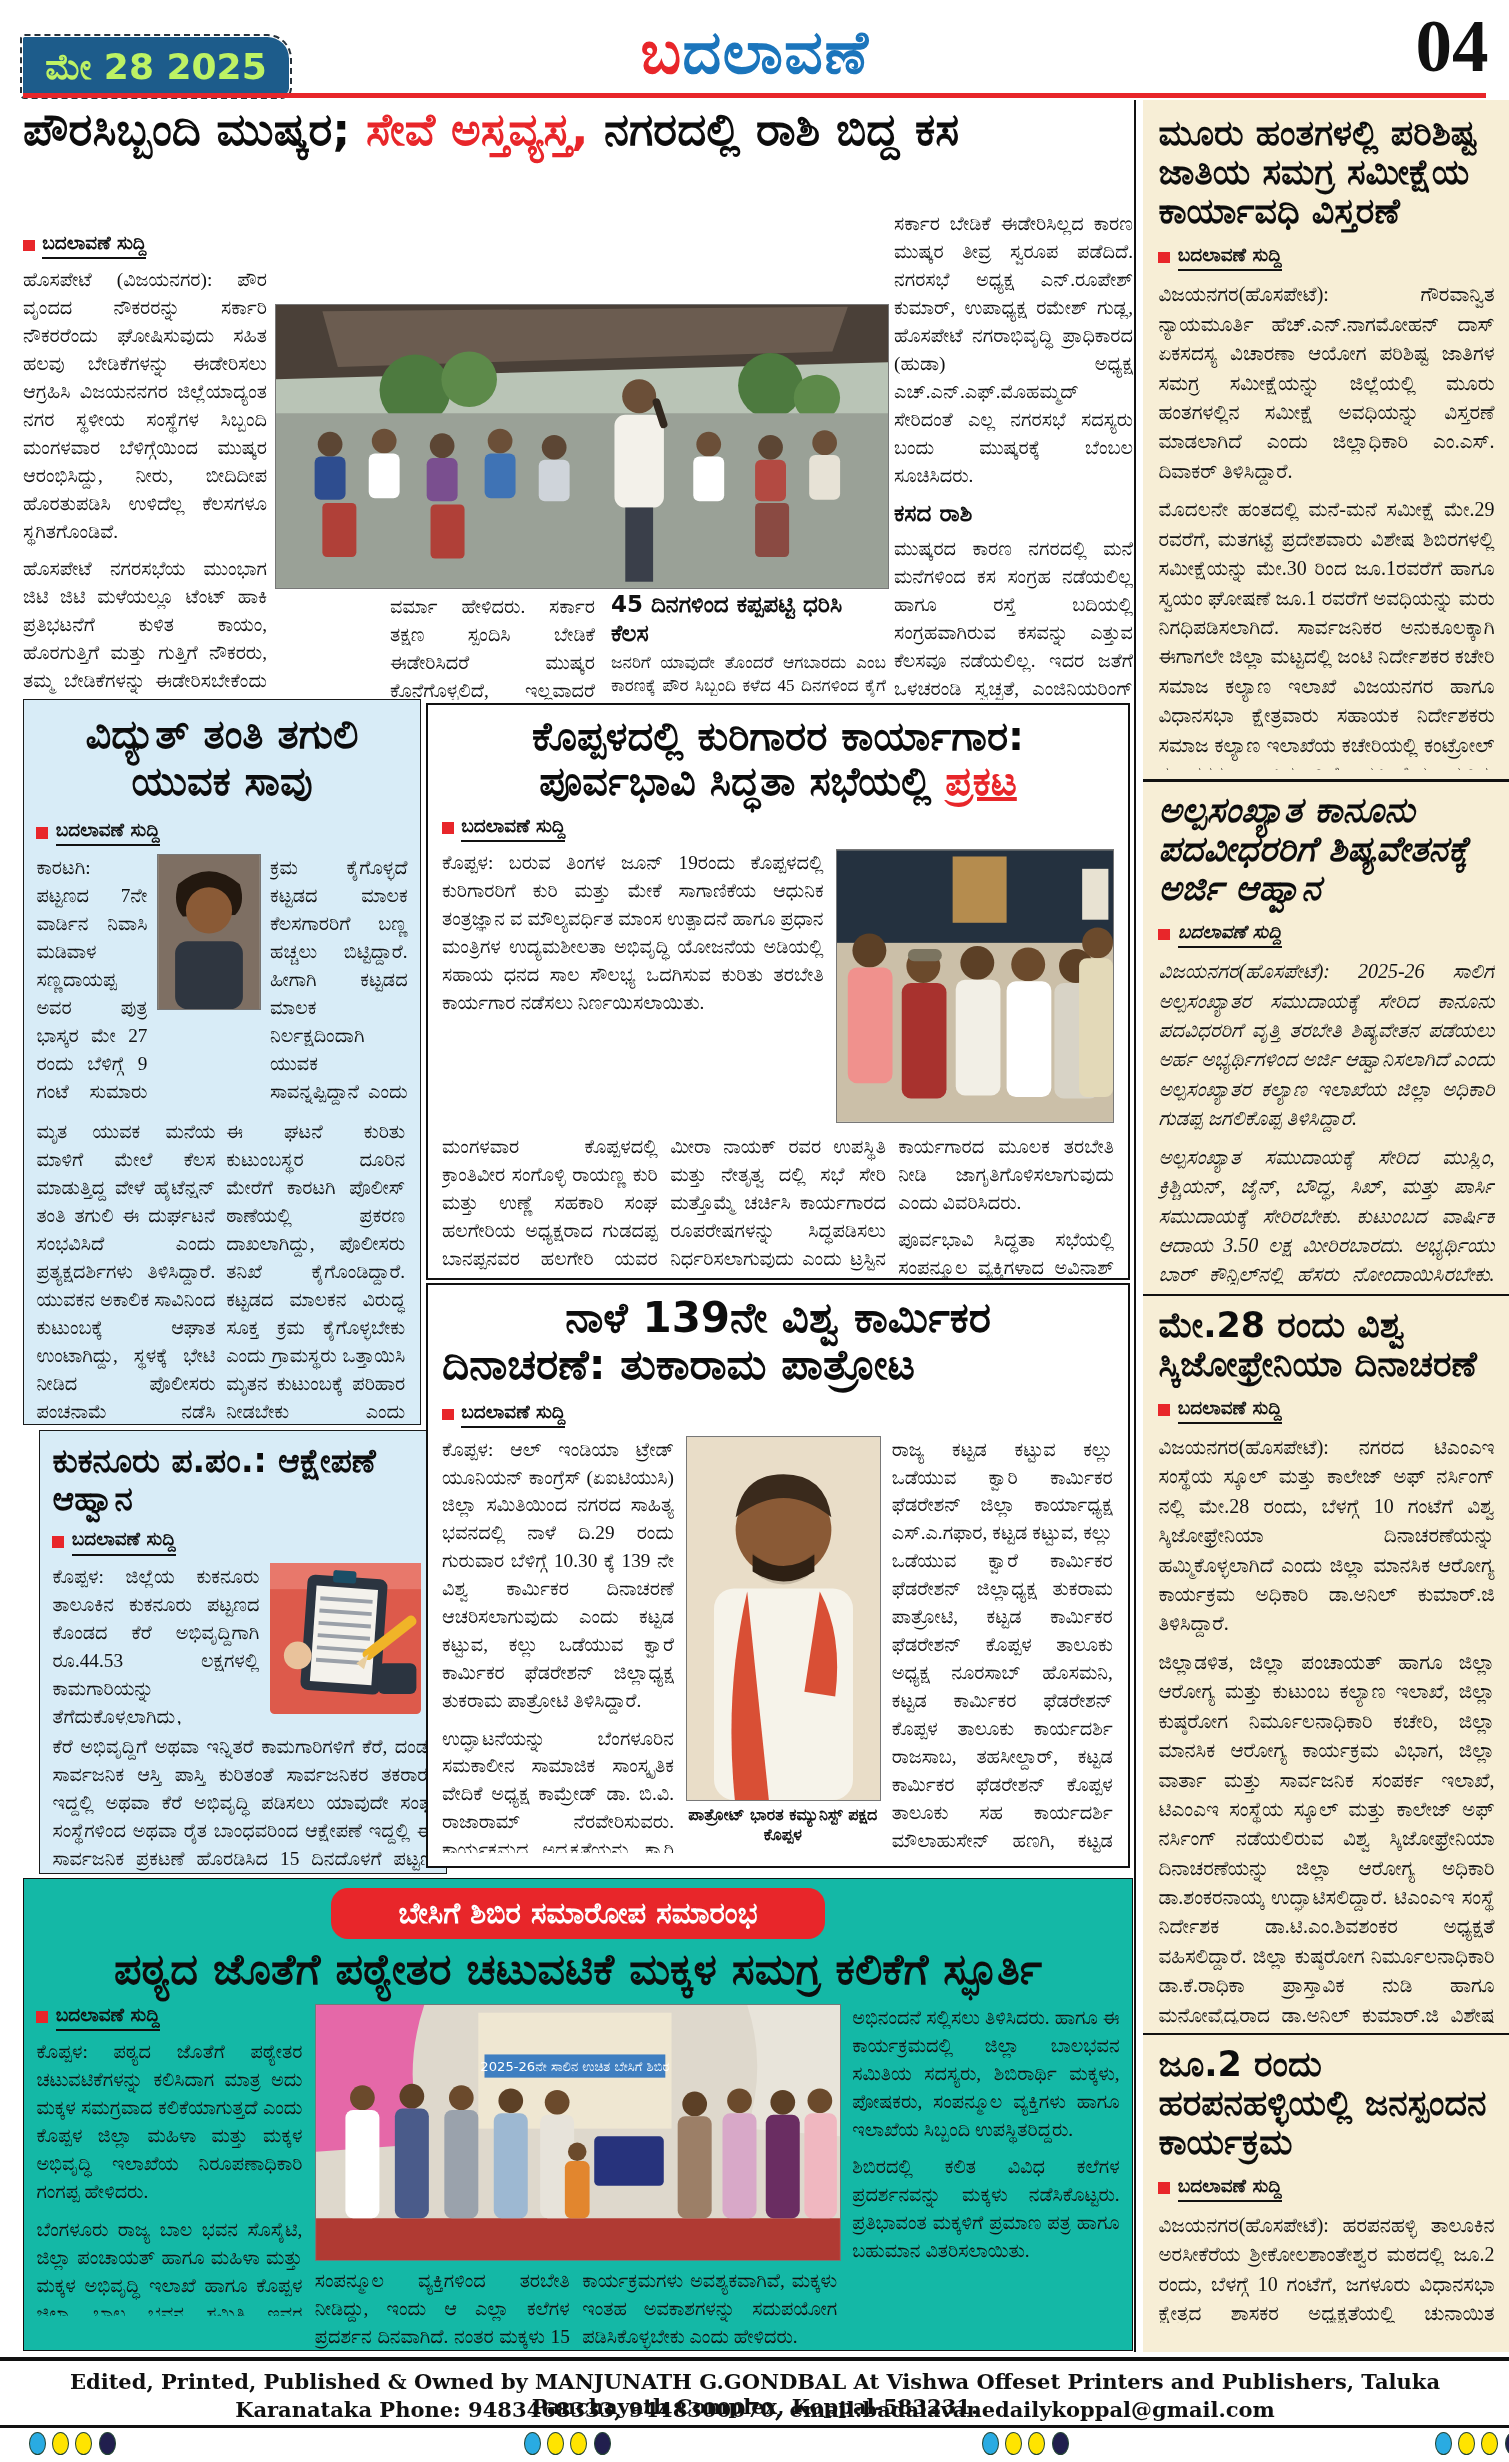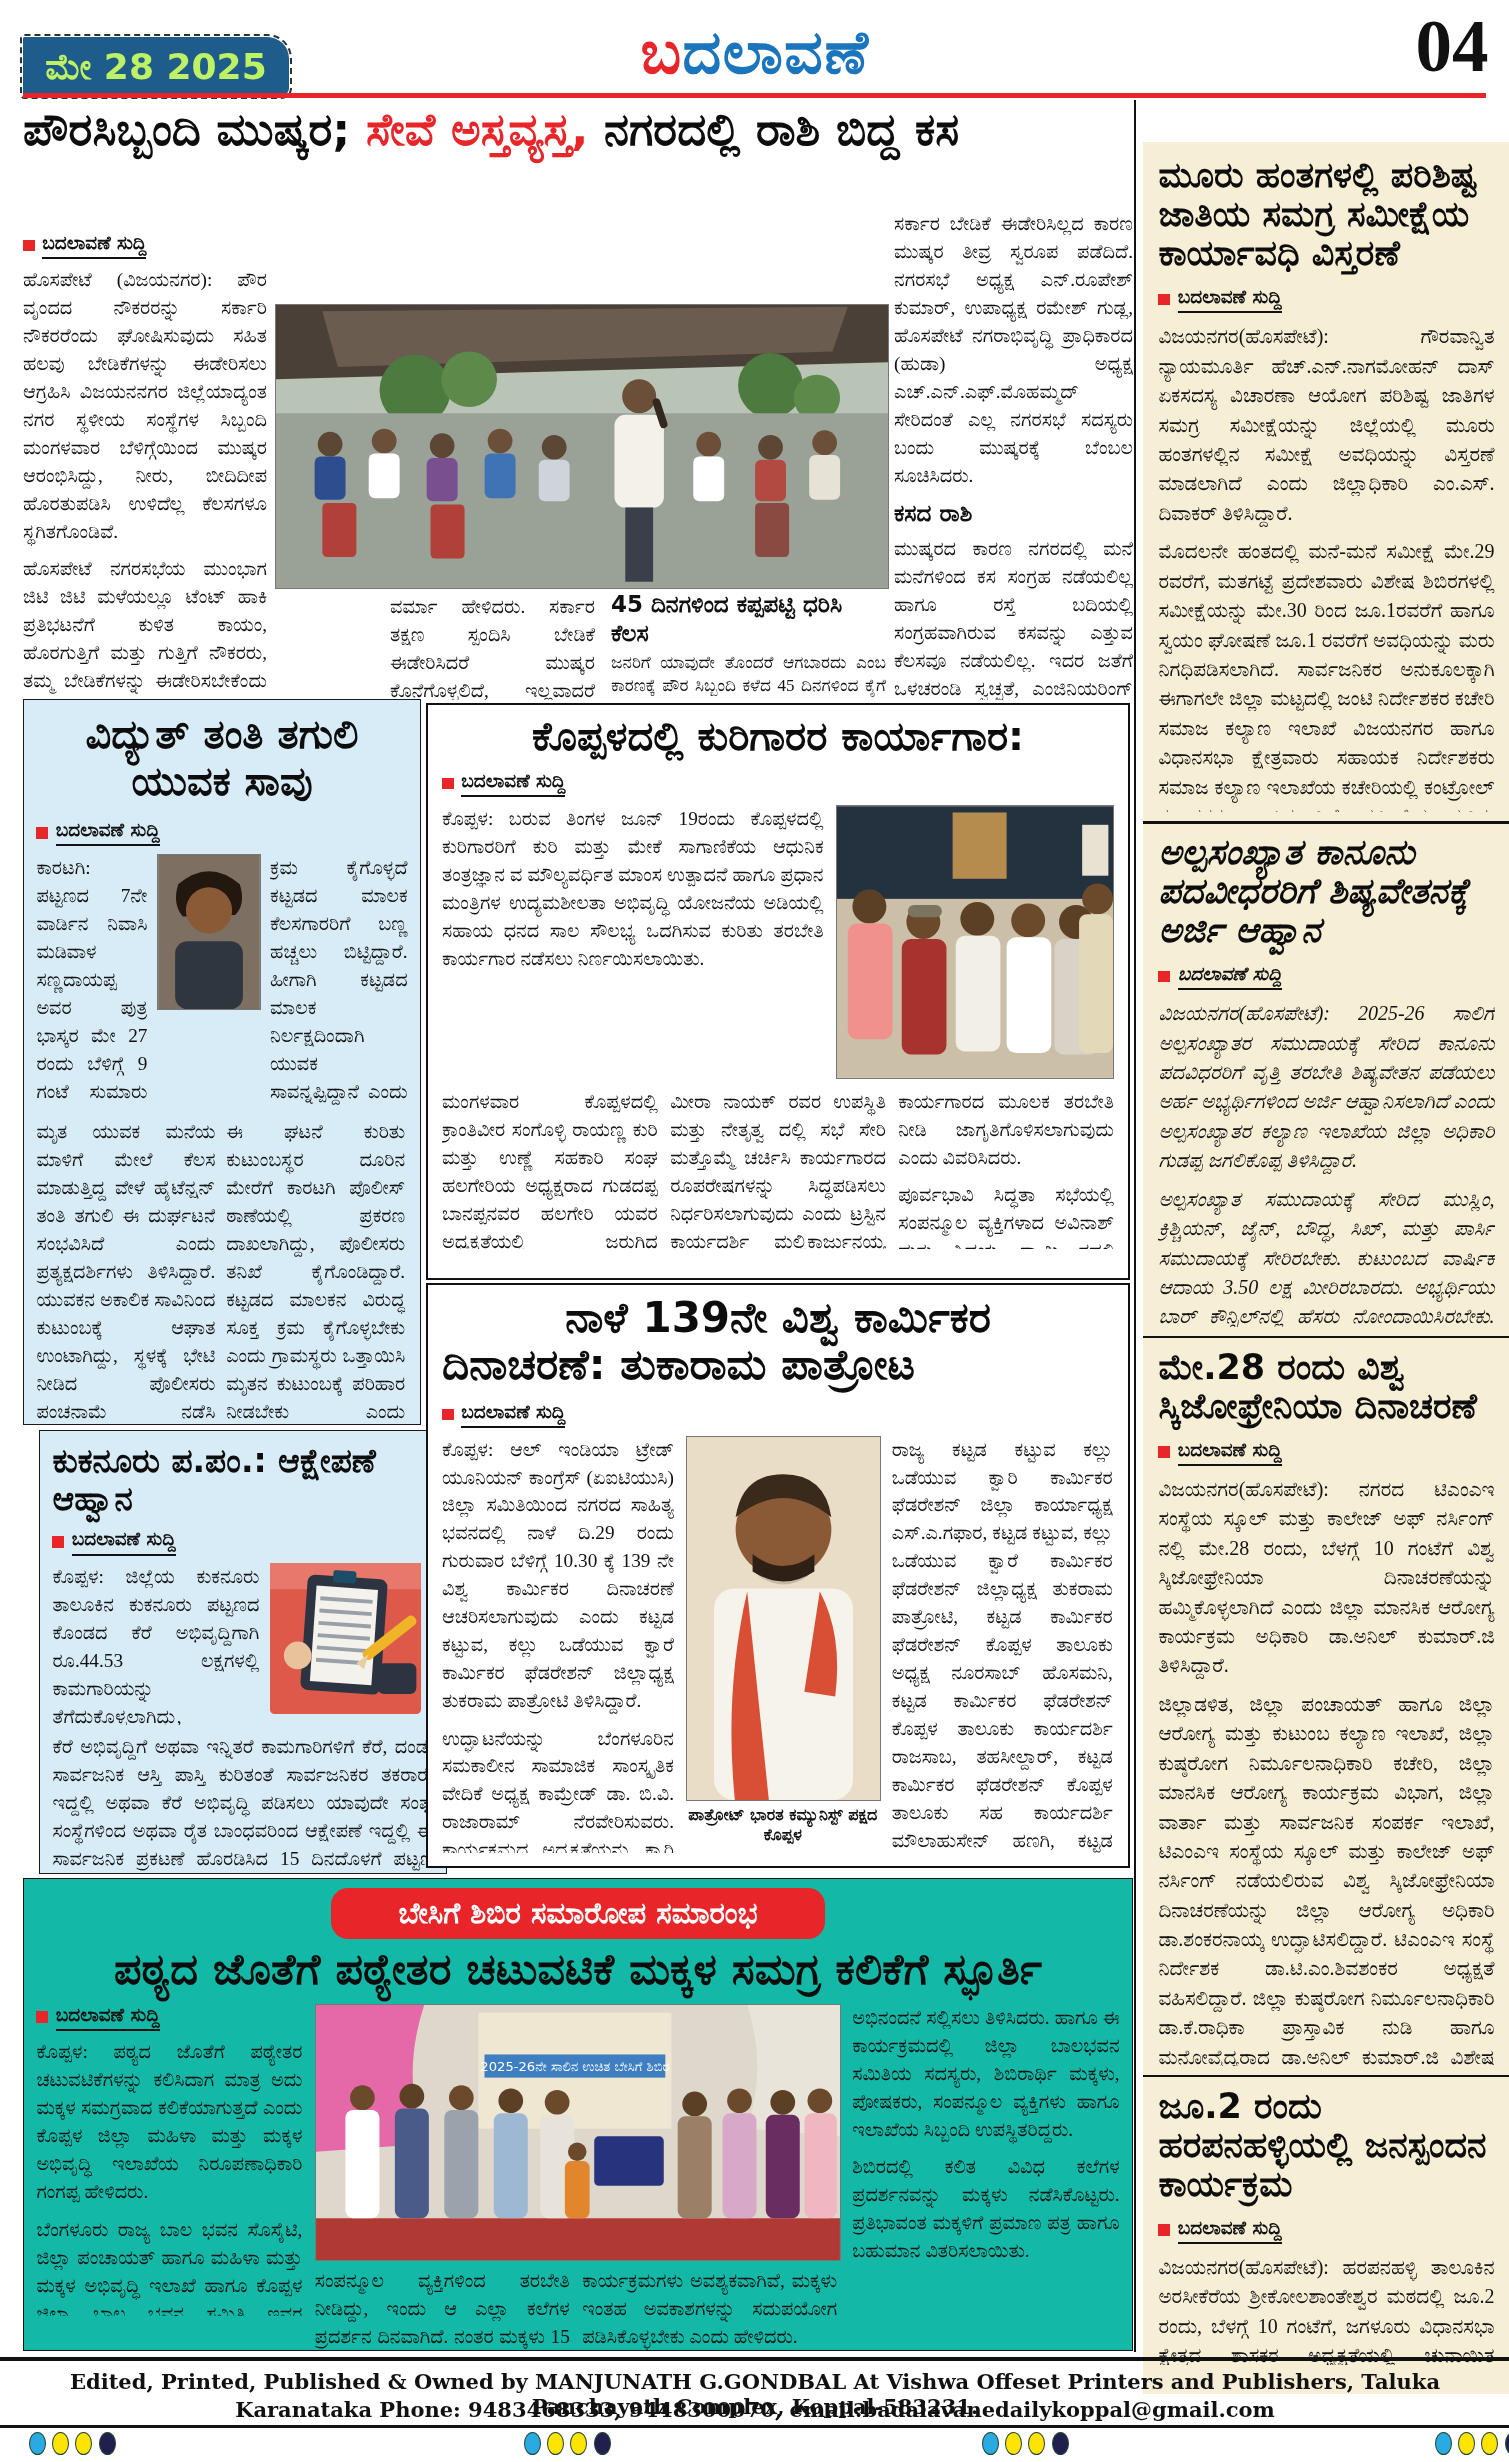--- a/index.html
+++ b/index.html
@@ -11,21 +11,21 @@
   .red{color:#e8262a;}
   .byline{display:flex;align-items:center;gap:7.7px;font-family:"DejaVu Sans",sans-serif;
           font-weight:bold;font-size:18.5px;}
   .byline .txt{border-bottom:2.3px solid #111;padding-bottom:3.1px;}
   .bullet{width:11.6px;height:11.6px;background:#e8262a;display:inline-block;flex:0 0 auto;}
   .body p{margin:0 0 9.3px 0;text-align:justify;font-size:19.3px;line-height:1.45;}
   .sb-body p{margin:0 0 9.3px 0;text-align:justify;font-size:20px;line-height:1.47;}
   .subhead{font-family:"DejaVu Sans",sans-serif;font-weight:bold;font-size:23px;line-height:1.25;}
   .boxblue{background:#d8ecf7;border:1.5px solid #1a1a1a;}
   .boxline{background:#ffffff;border:2.3px solid #111;}
-  .cream{background:#f7eed6;margin-top:42px;}
+  .cream{background:#f7eed6;}
   .photo{display:block;border:0.8px solid #777;background:#cfd6d0;}
   .caption{font-size:16px;font-weight:bold;text-align:center;line-height:1.25;
            font-family:"DejaVu Sans",sans-serif;}
   .rule-h{background:#111;}
   .footer-line{font-family:"DejaVu Serif",serif;font-weight:bold;text-align:center;}
   .dotgroup{display:flex;gap:6.2px;}
   .dot{width:17px;height:23px;border-radius:50%;border:1.5px solid #243;box-sizing:border-box;}
   .masthead{font-family:"DejaVu Sans",sans-serif;font-weight:bold;}
 </style>
 </head>
@@ -177,20 +177,23 @@
         <rect x="140" y="130" width="50" height="40" rx="8" fill="#2b3440"></rect>
       </svg>
     </div>
     <div class="body clip" style="margin-top:7.7px;height:208px;font-size:18.5px;">
         <p>ಕೆರೆ ಅಭಿವೃದ್ದಿಗೆ ಅಥವಾ ಇನ್ನಿತರೆ ಕಾಮಗಾರಿಗಳಿಗೆ ಕೆರೆ, ದಂಡೆ, ಸಾರ್ವಜನಿಕ ಆಸ್ತಿ ಪಾಸ್ತಿ ಕುರಿತಂತೆ ಸಾರ್ವಜನಿಕರ ತಕರಾರು ಇದ್ದಲ್ಲಿ ಅಥವಾ ಕೆರೆ ಅಭಿವೃದ್ಧಿ ಪಡಿಸಲು ಯಾವುದೇ ಸಂಘ ಸಂಸ್ಥೆಗಳಿಂದ ಅಥವಾ ರೈತ ಬಾಂಧವರಿಂದ ಆಕ್ಷೇಪಣೆ ಇದ್ದಲ್ಲಿ ಈ ಸಾರ್ವಜನಿಕ ಪ್ರಕಟಣೆ ಹೊರಡಿಸಿದ 15 ದಿನದೊಳಗೆ ಪಟ್ಟಣ ಪಂಚಾಯತಿ ಕಾರ್ಯಾಲಯಕ್ಕೆ ಕಛೇರಿ ವೇಳೆಯಲ್ಲಿ ಬಂದು ಲಿಖಿತವಾಗಿ ಹೇಳಿಕೆಯನ್ನು ಸಲ್ಲಿಸಬೇಕು. ಇಲ್ಲವಾದಲ್ಲಿ ಯಾವುದೇ ಆಕ್ಷೇಪಣೆ ಇಲ್ಲವೆಂದು ಭಾವಿಸಿ ಕಾಮಗಾರಿಯನ್ನು ಪ್ರಾರಂಭ ಮಾಡಲಾಗುವುದು ಎಂದು ಕುಕನೂರು ಪಟ್ಟಣ ಪಂಚಾಯತಿ ಅಧ್ಯಕ್ಷರು ಹಾಗೂ ಮುಖ್ಯಾಧಿಕಾರಿಗಳು ಜಂಟಿ ಪ್ರಕಟಣೆಯಲ್ಲಿ ತಿಳಿಸಿದ್ದಾರೆ.</p>
       </div>
   </div>
 
   <div class="abs boxline clip" style="left:426px;top:703px;width:704px;height:577px;box-sizing:border-box;padding:9.3px 14px;">
     <div class="title" style="font-size:40px;text-align:center;">ಕೊಪ್ಪಳದಲ್ಲಿ ಕುರಿಗಾರರ ಕಾರ್ಯಾಗಾರ:</div>
+    <div class="title" style="font-size:40px;text-align:center;">
+      <span>ಪೂರ್ವಭಾವಿ ಸಿದ್ಧತಾ ಸಭೆಯಲ್ಲಿ </span><span class="red" style="text-decoration:underline;">ಪ್ರಕಟ</span>
+    </div>
     <div class="byline" style="margin:10.8px 0 7.7px 0;">
       <span class="bullet"></span>
       <span class="txt">ಬದಲಾವಣೆ ಸುದ್ದಿ</span>
     </div>
     <div style="display:flex;gap:12.4px;">
       <div class="body clip" style="width:386px;height:272px;">
           <p>ಕೊಪ್ಪಳ: ಬರುವ ತಿಂಗಳ ಜೂನ್ 19ರಂದು ಕೊಪ್ಪಳದಲ್ಲಿ ಕುರಿಗಾರರಿಗೆ ಕುರಿ ಮತ್ತು ಮೇಕೆ ಸಾಗಾಣಿಕೆಯ ಆಧುನಿಕ ತಂತ್ರಜ್ಞಾನ ವ ಮೌಲ್ಯವರ್ಧಿತ ಮಾಂಸ ಉತ್ಪಾದನೆ ಹಾಗೂ ಪ್ರಧಾನ ಮಂತ್ರಿಗಳ ಉದ್ಯಮಶೀಲತಾ ಅಭಿವೃದ್ಧಿ ಯೋಜನೆಯ ಅಡಿಯಲ್ಲಿ ಸಹಾಯ ಧನದ ಸಾಲ ಸೌಲಭ್ಯ ಒದಗಿಸುವ ಕುರಿತು ತರಬೇತಿ ಕಾರ್ಯಗಾರ ನಡೆಸಲು ನಿರ್ಣಯಿಸಲಾಯಿತು.</p>
         </div>
       <svg class="photo" width="276" height="272" viewBox="0 0 358 352" style="flex:0 0 auto;">
         <rect width="358" height="352" fill="#cbbfa8"></rect>

